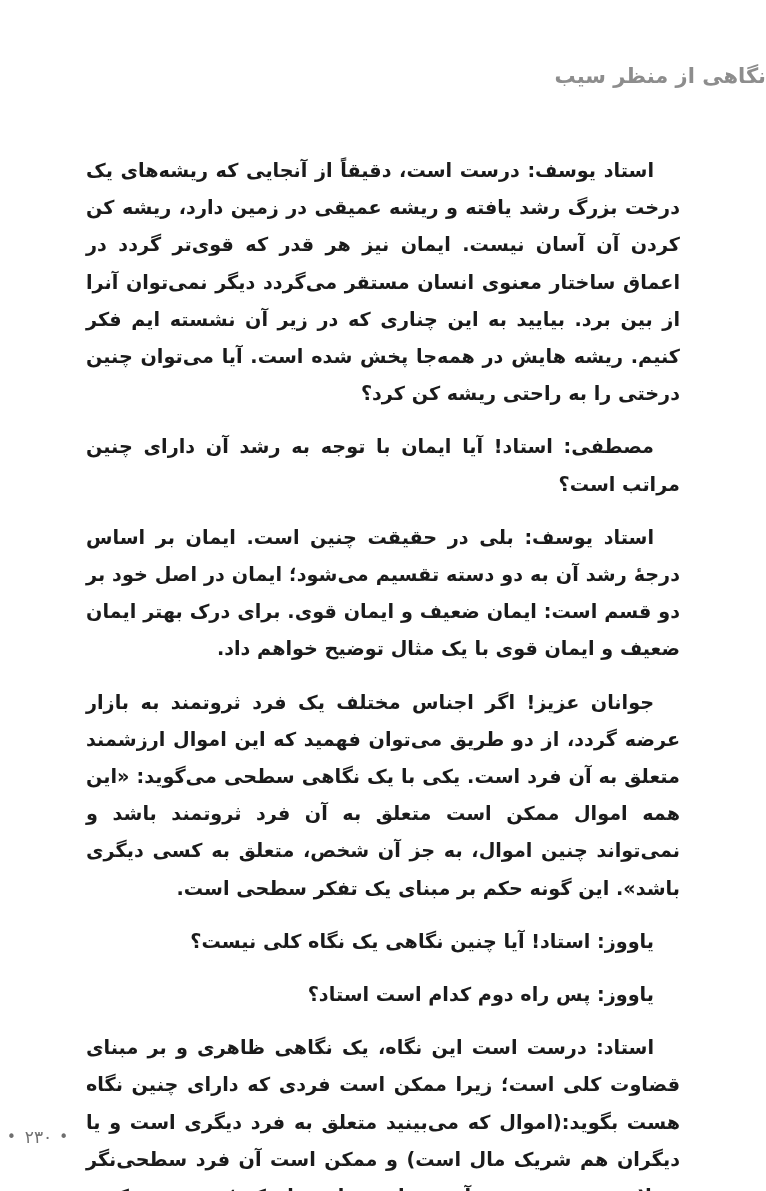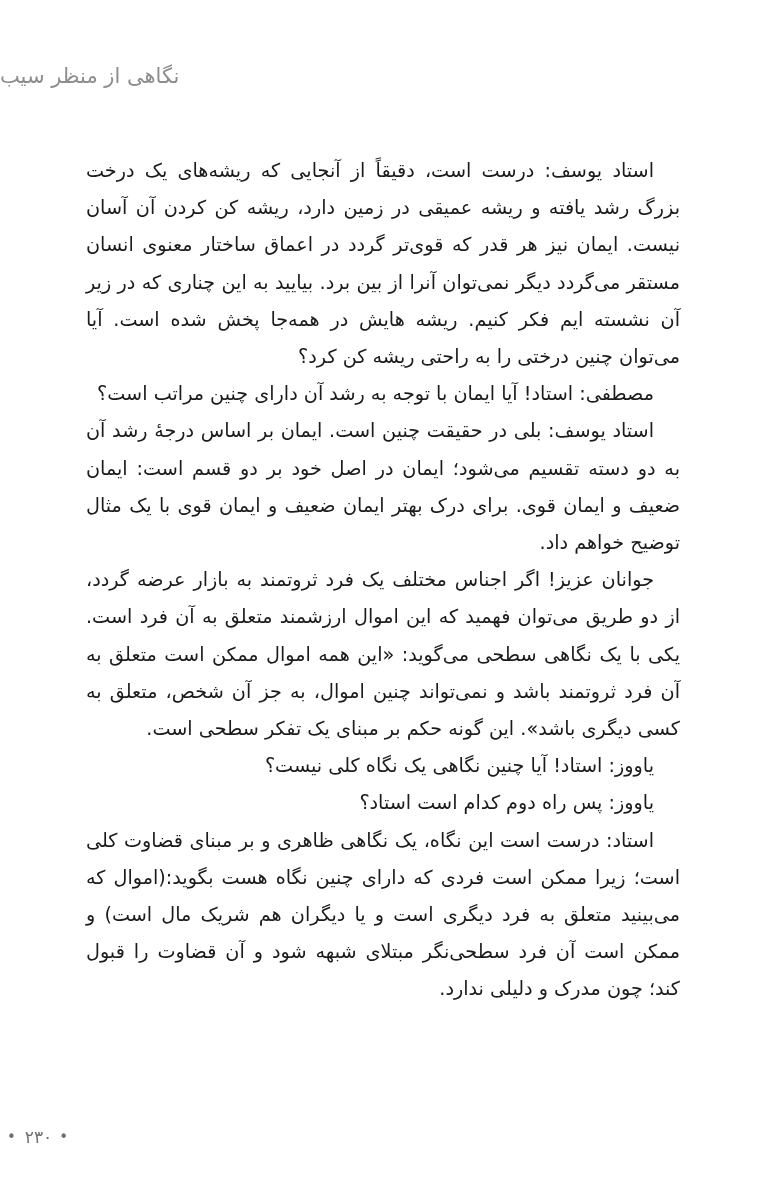--- a/index.html
+++ b/index.html
@@ -20,24 +20,24 @@
     overflow: hidden;
     box-sizing: border-box;
   }
 
   
   .running-header {
     position: absolute;
     top: 64px;
     left: 0;
     right: 0;
-    text-align: left;
+    text-align: right;
     color: #8d8d8d;
     font-size: 21px;
-    font-weight: 400;
+    font-weight: 700;
     letter-spacing: 0.3px;
     direction: rtl;
     line-height: 1.2;
   }
 
   
   .text-block {
     position: absolute;
     top: 152px;
     right: 86px;
@@ -49,28 +49,28 @@
     font-size: 19.2px;
     line-height: 37.2px;
   }
 
   .para {
     margin: 0 0 0 0;
     text-indent: 26px;
     text-align: justify;
     text-align-last: right;
     direction: rtl;
-    font-weight: 400;
+    font-weight: 700;
     -webkit-font-feature-settings: "kern";
     font-feature-settings: "kern";
   }
 
   
   .para + .para {
-    margin-top: 0px;
+    margin-top: 16px;
   }
 
   .para.dialogue {
     text-indent: 26px;
   }
 
   
   .folio {
     position: absolute;
     bottom: 44px;

